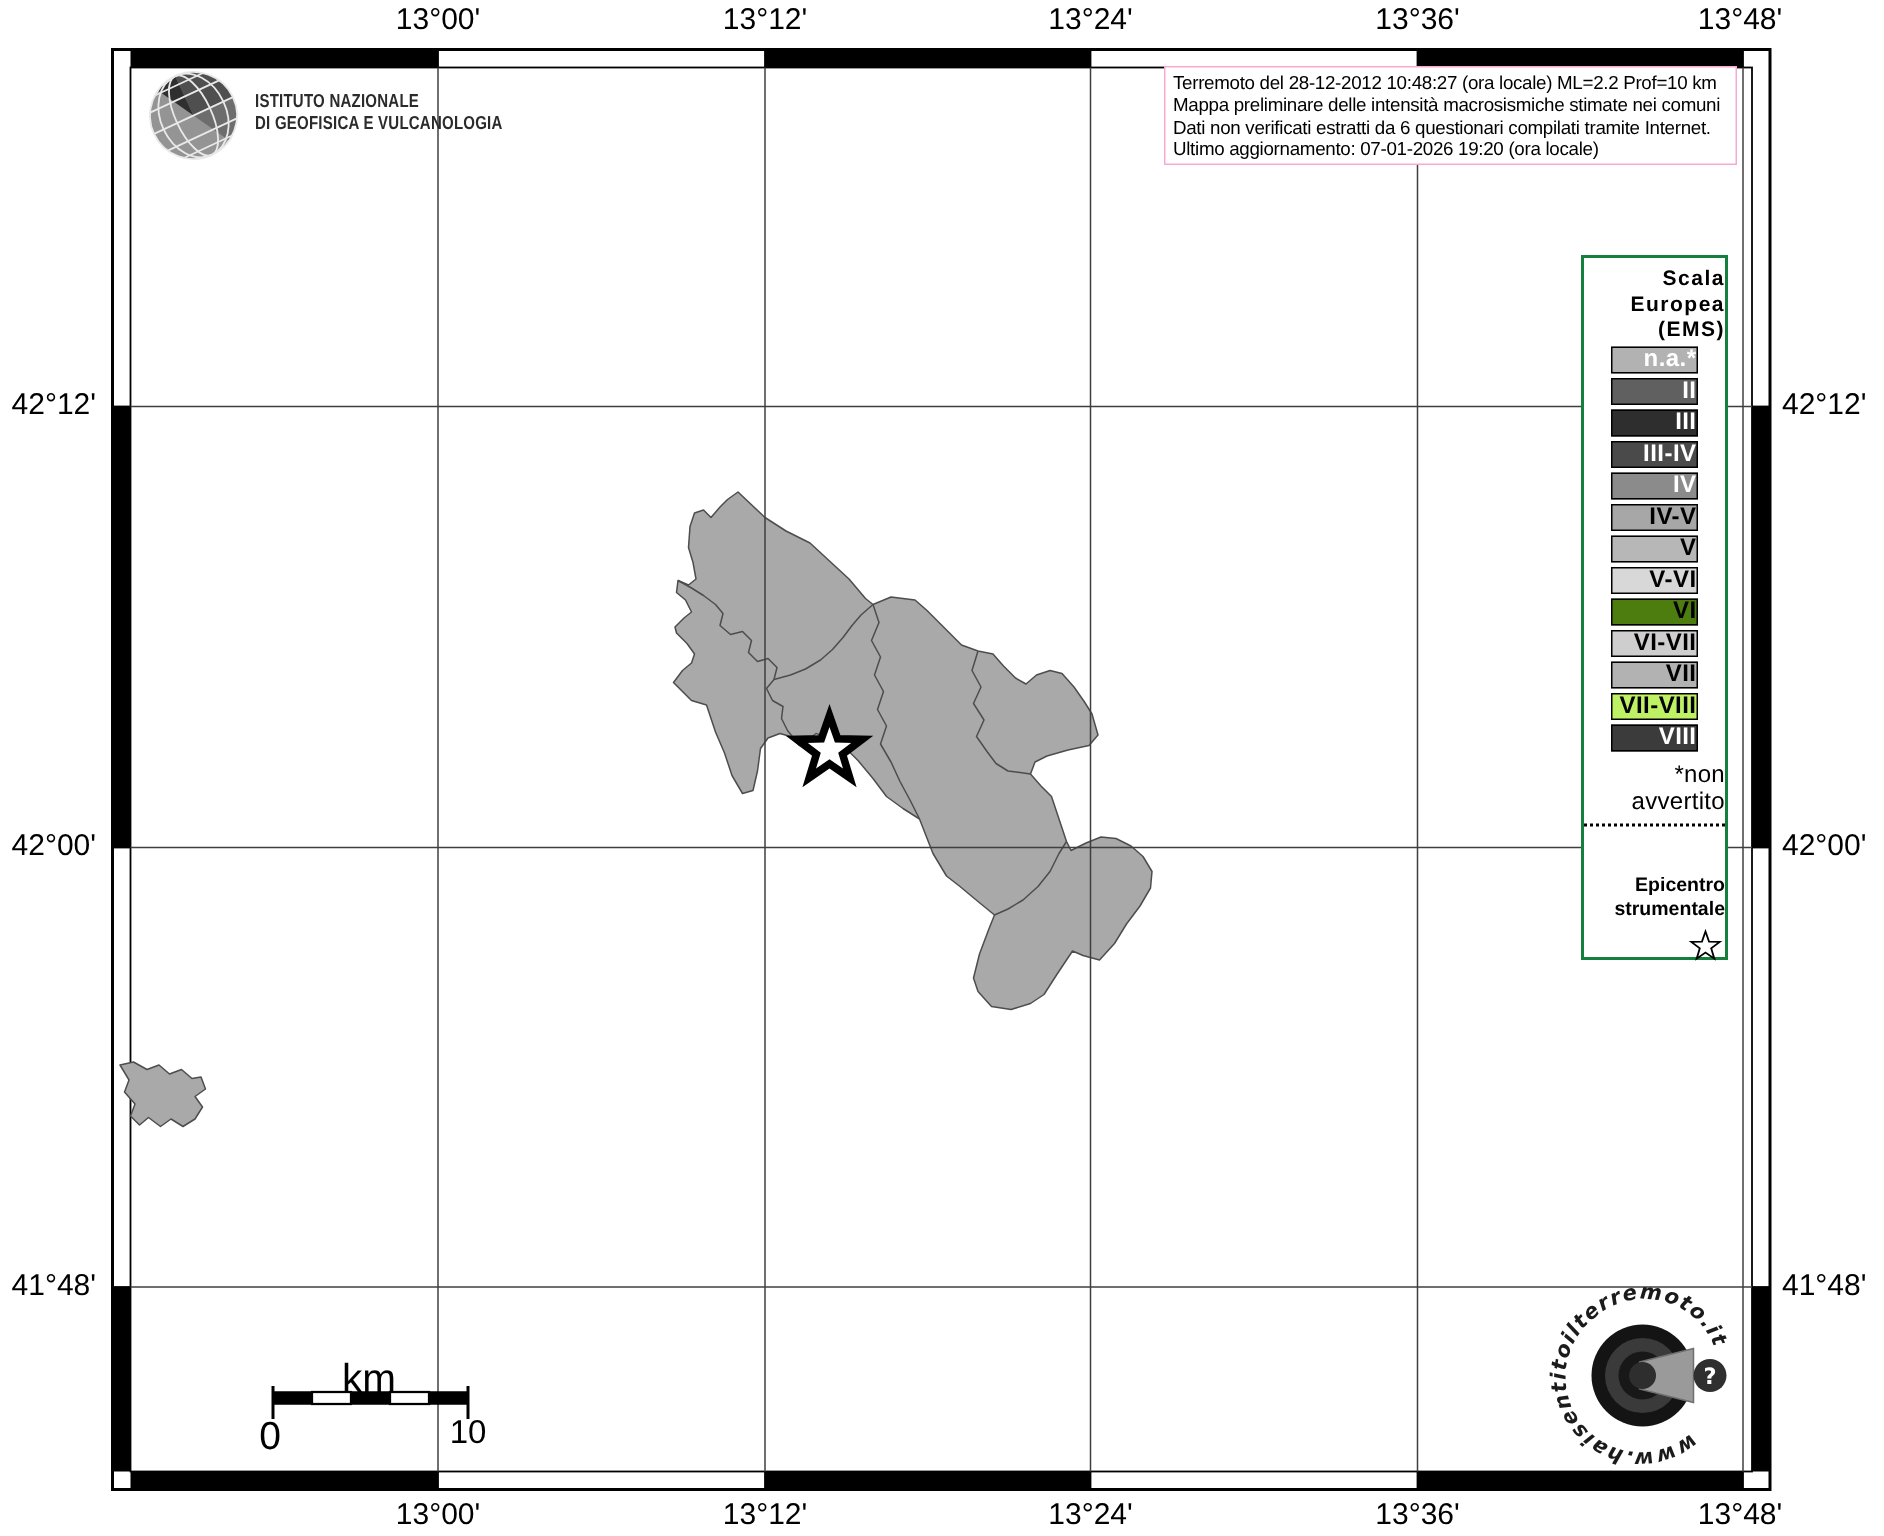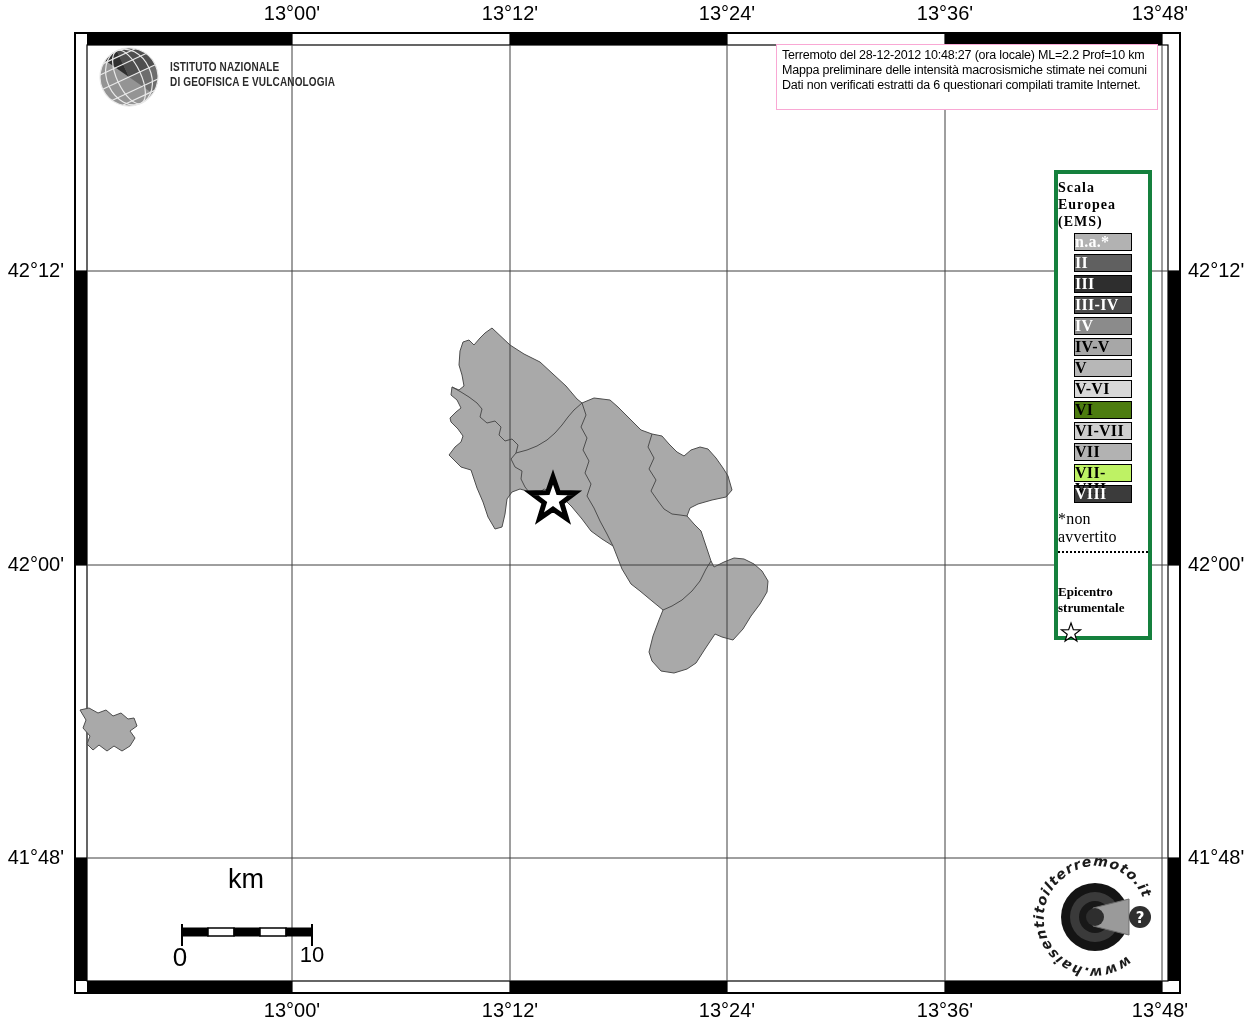--- a/index.html
+++ b/index.html
@@ -22,35 +22,35 @@
   }
   
   #info-box{
     position:absolute;left:776px;top:44px;width:370px;height:58px;
     background:#fff;border:1px solid #f9a8d4;padding:3px 5px;
     font-size:12.5px;line-height:14.8px;letter-spacing:-.2px;white-space:nowrap;overflow:hidden;
   }
   
   #legend-box{
     position:absolute;left:1054px;top:170px;width:98px;height:470px;
-    background:#fff;border:4px solid #15803d;
-    font-family:Liberation Serif, serif;text-align:left;box-sizing:border-box;
+    background:#fff;border:2px solid #15803d;
+    font-family:Liberation Sans, sans-serif;text-align:right;box-sizing:border-box;
   }
   .legend-title{font-weight:700;font-size:14px;line-height:17px;letter-spacing:1px;margin-top:5px;}
   .swatch{
     width:56px;height:16px;margin:3px auto 0;border:1px solid #000;
     font-weight:700;font-size:16px;line-height:16px;letter-spacing:.3px;
   }
   .legend-foot{font-size:16px;margin-top:7px;letter-spacing:.2px;}
   .legend-divider{border:none;border-top:2px dotted #000;margin:5px 0 3px;}
   .legend-epi{font-weight:700;font-size:13px;line-height:16px;margin-top:31px;}
   #legend-star-wrap{margin-top:4px;}
   
   .scale-text{position:absolute;text-align:center;}
-  #km-label{left:196px;top:864px;width:100px;font-size:27px;}
+  #km-label{left:196px;top:904px;width:100px;font-size:27px;}
   #sb-min{left:155px;top:942px;width:50px;font-size:26px;}
   #sb-max{left:287px;top:942px;width:50px;font-size:22px;}
 </style>
 </head>
 <body>
 
 <div id="canvas">
 
   <svg id="base-svg" width="1256" height="1024" viewBox="0 0 1256 1024">
 
@@ -200,20 +200,21 @@
 
   <div id="ingv-text">
     <div>ISTITUTO NAZIONALE</div>
     <div>DI GEOFISICA E VULCANOLOGIA</div>
   </div>
 
   <div id="info-box">
     <div>Terremoto del 28-12-2012 10:48:27 (ora locale) ML=2.2 Prof=10 km</div>
     <div>Mappa preliminare delle intensità macrosismiche stimate nei comuni</div>
     <div>Dati non verificati estratti da 6 questionari compilati tramite Internet.</div>
+    <div>Ultimo aggiornamento: 07-01-2026 19:20 (ora locale)</div>
   </div>
 
   <div id="legend-box">
     <div class="legend-title">
       <div>Scala</div>
       <div>Europea</div>
       <div>(EMS)</div>
     </div>
     <div class="swatch" style="background: rgb(178, 178, 178); color: rgb(255, 255, 255);">n.a.*</div>
     <div class="swatch" style="background: rgb(96, 96, 96); color: rgb(255, 255, 255);">II</div>

